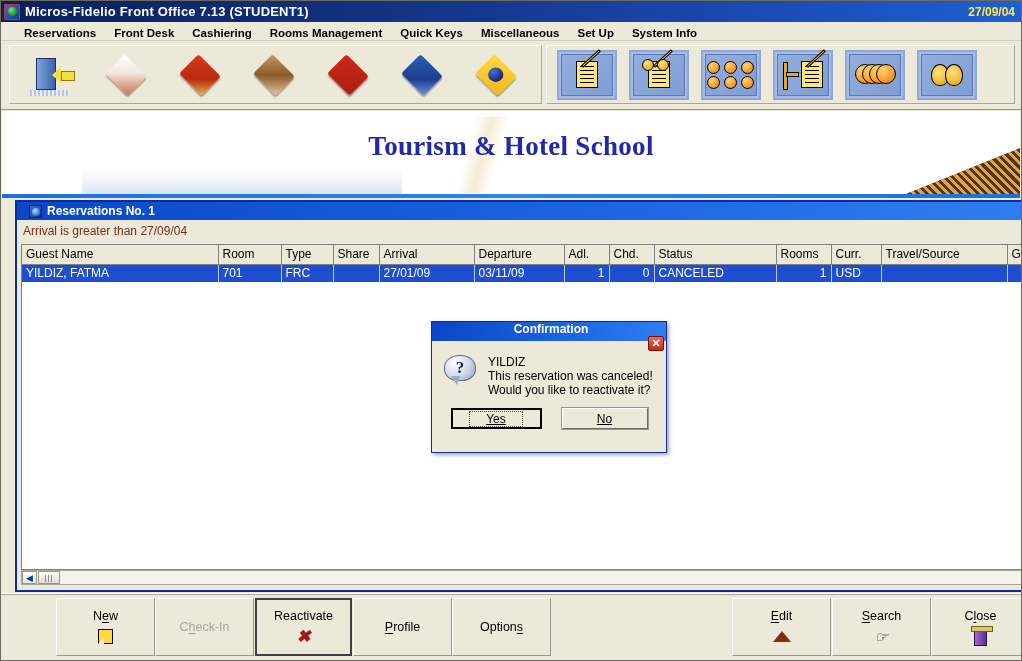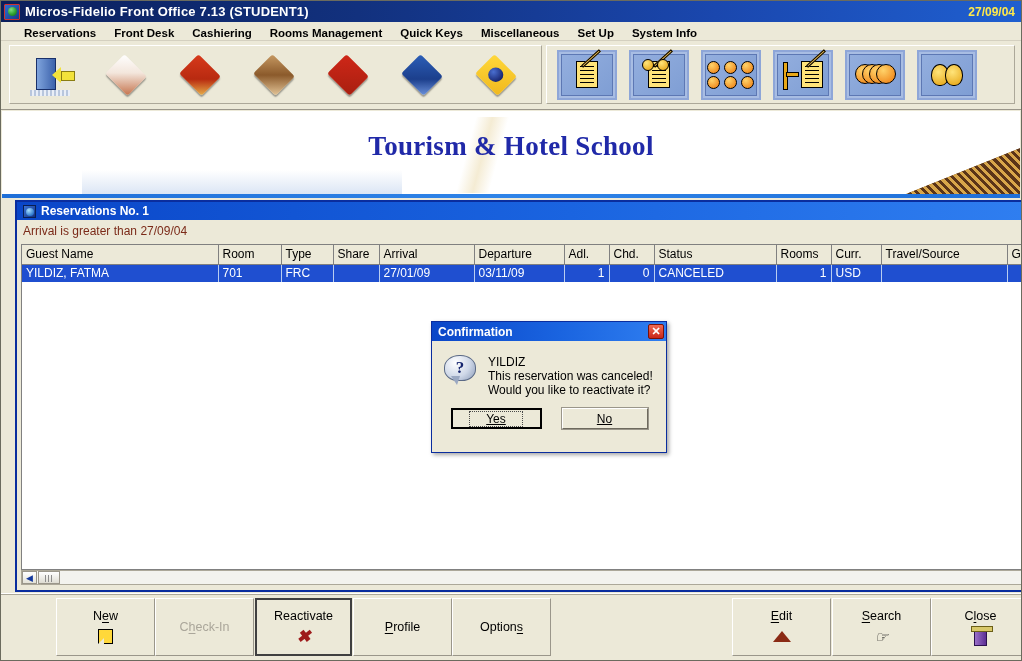--- a/index.html
+++ b/index.html
@@ -246,21 +246,21 @@
   #res-window {
     position: absolute; left: 14px; top: 199px;
     width: 1008px; height: 392px;
     background: #ece9d8;
     border: 2px solid #0a2d9e;
     border-right: none;
   }
   #res-titlebar {
     height: 18px;
     background: linear-gradient(to right,#0a46c8 0%, #1a64e0 55%, #2f7ef0 100%);
-    display: flex; align-items: center; padding-left: 6px;
+    display: flex; align-items: center; padding-left: 12px;
   }
   #res-icon {
     width: 13px; height: 13px; margin-right: 5px;
     background: linear-gradient(135deg,#3a73d8 0%,#13307f 100%);
     border: 1px solid #0a1f52; position: relative; flex: 0 0 auto;
   }
   #res-icon::after {
     content:""; position:absolute; left:2px; top:2px; width:8px; height:8px; border-radius:50%;
     background: radial-gradient(circle at 35% 30%, #a8e0ff 0%, #2f7ad0 70%);
   }
@@ -584,21 +584,21 @@
       </table>
     </div>
 
     <div id="hscroll">
       <div class="sb-btn">◀</div>
       <div id="sb-thumb"></div>
     </div>
   </div>
 
   <div id="dialog" style="position:absolute;left:430px;top:320px;width:236px;height:132px;background:#ece9d8;border:1px solid #0a2d9e;box-shadow:2px 2px 4px rgba(0,0,0,0.35);">
-    <div style="height:19px;background:linear-gradient(to right,#0a46c8 0%,#1a64e0 55%,#2f7ef0 100%);display:flex;align-items:center;padding:0 2px 0 6px;">
+    <div style="height:19px;background:linear-gradient(to right,#0a46c8 0%,#1a64e0 55%,#2f7ef0 100%);display:flex;align-items:center;padding:0 2px 0 6px;flex-direction:column;">
       <span style="color:#fff;font-size:12px;font-weight:bold;">Confirmation</span>
       <span style="margin-left:auto;width:16px;height:15px;background:linear-gradient(to bottom,#f06a52,#c8261a);border:1px solid #7a1008;color:#fff;font-size:11px;font-weight:bold;line-height:13px;text-align:center;border-radius:2px;">✕</span>
     </div>
 
     <div style="display:flex;padding:14px 10px 0 12px;gap:12px;">
       <div style="position:relative;width:32px;height:30px;flex:0 0 auto;">
         <div style="width:32px;height:26px;border-radius:48% 48% 44% 44%;background:radial-gradient(circle at 35% 28%,#ffffff 0%,#cfd8e8 55%,#8b9bb8 100%);border:1px solid #5b6a86;"></div>
         <div style="position:absolute;left:7px;top:21px;width:0;height:0;border-left:6px solid transparent;border-right:3px solid transparent;border-top:9px solid #9aa8c2;"></div>
         <div style="position:absolute;left:0;top:0;width:32px;height:26px;display:flex;align-items:center;justify-content:center;color:#15246e;font-weight:bold;font-size:17px;font-family:'Liberation Serif',serif;">?</div>
       </div>

